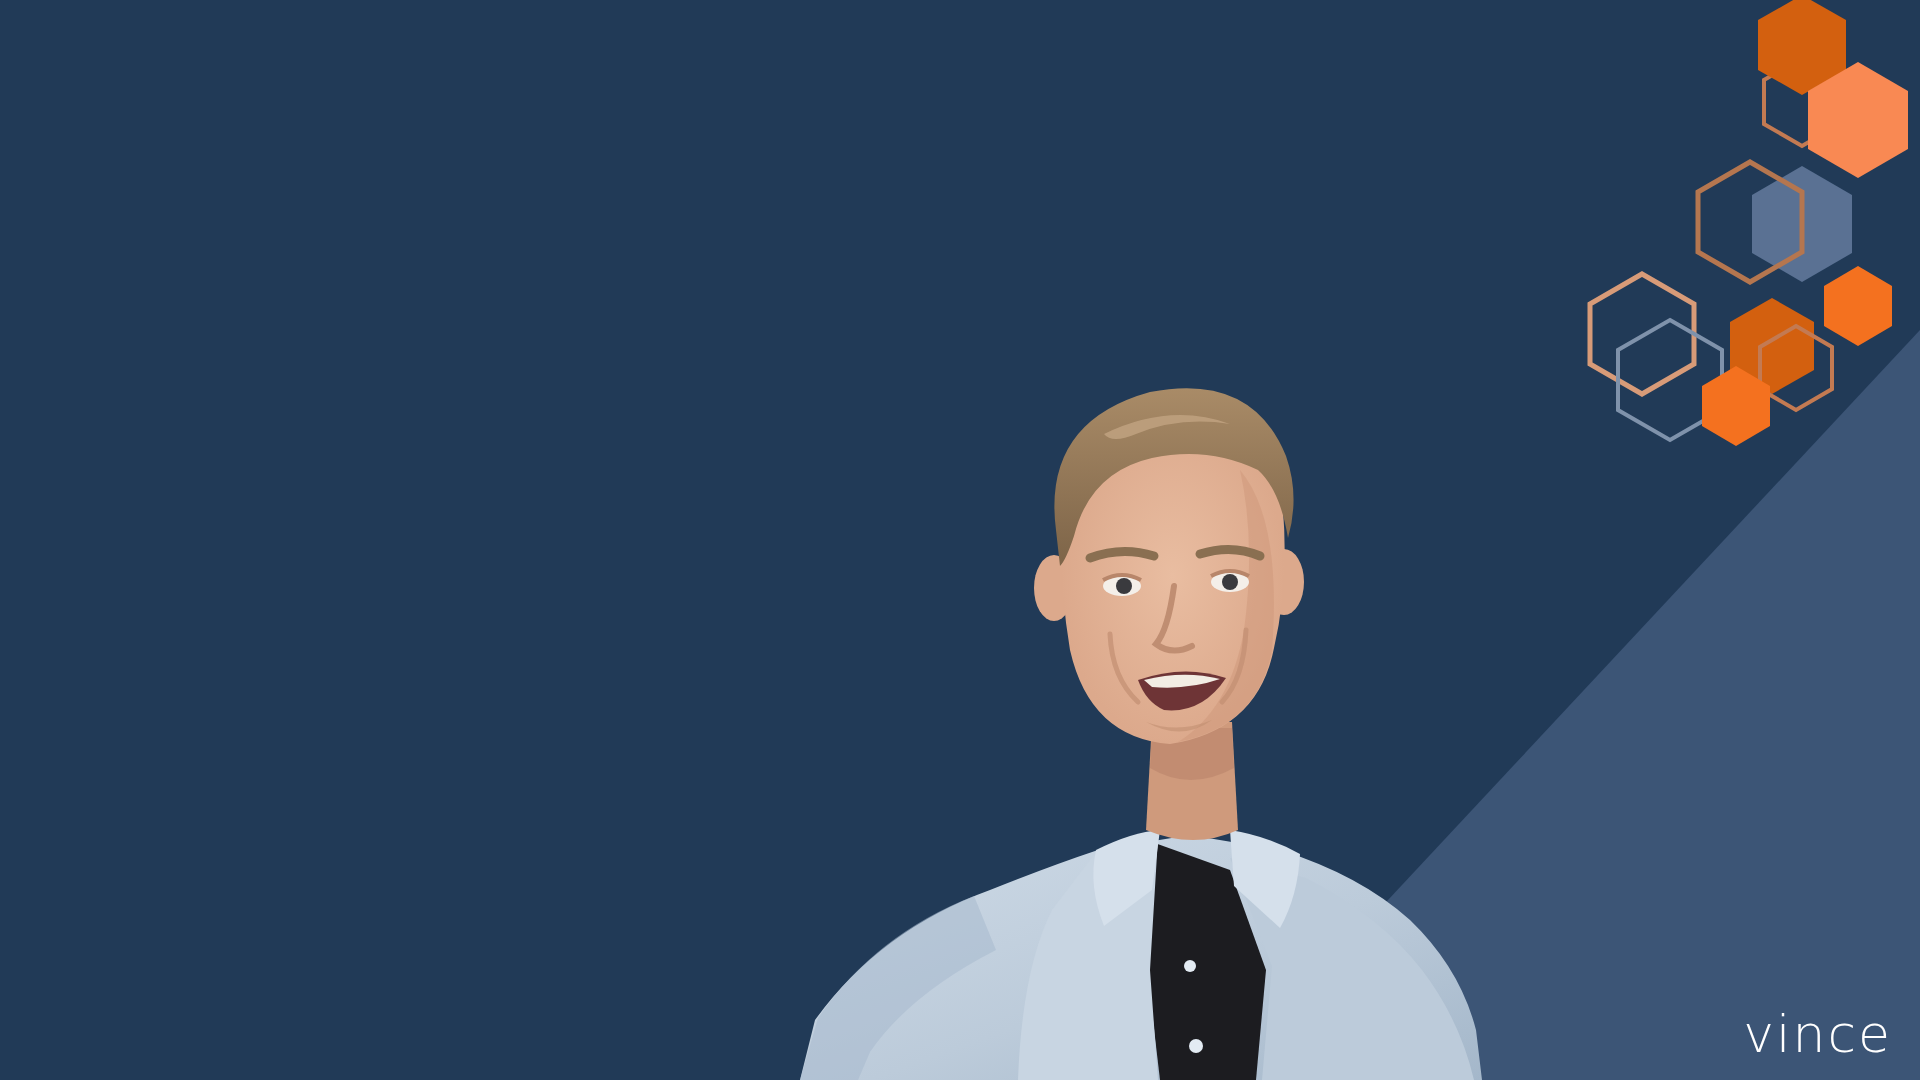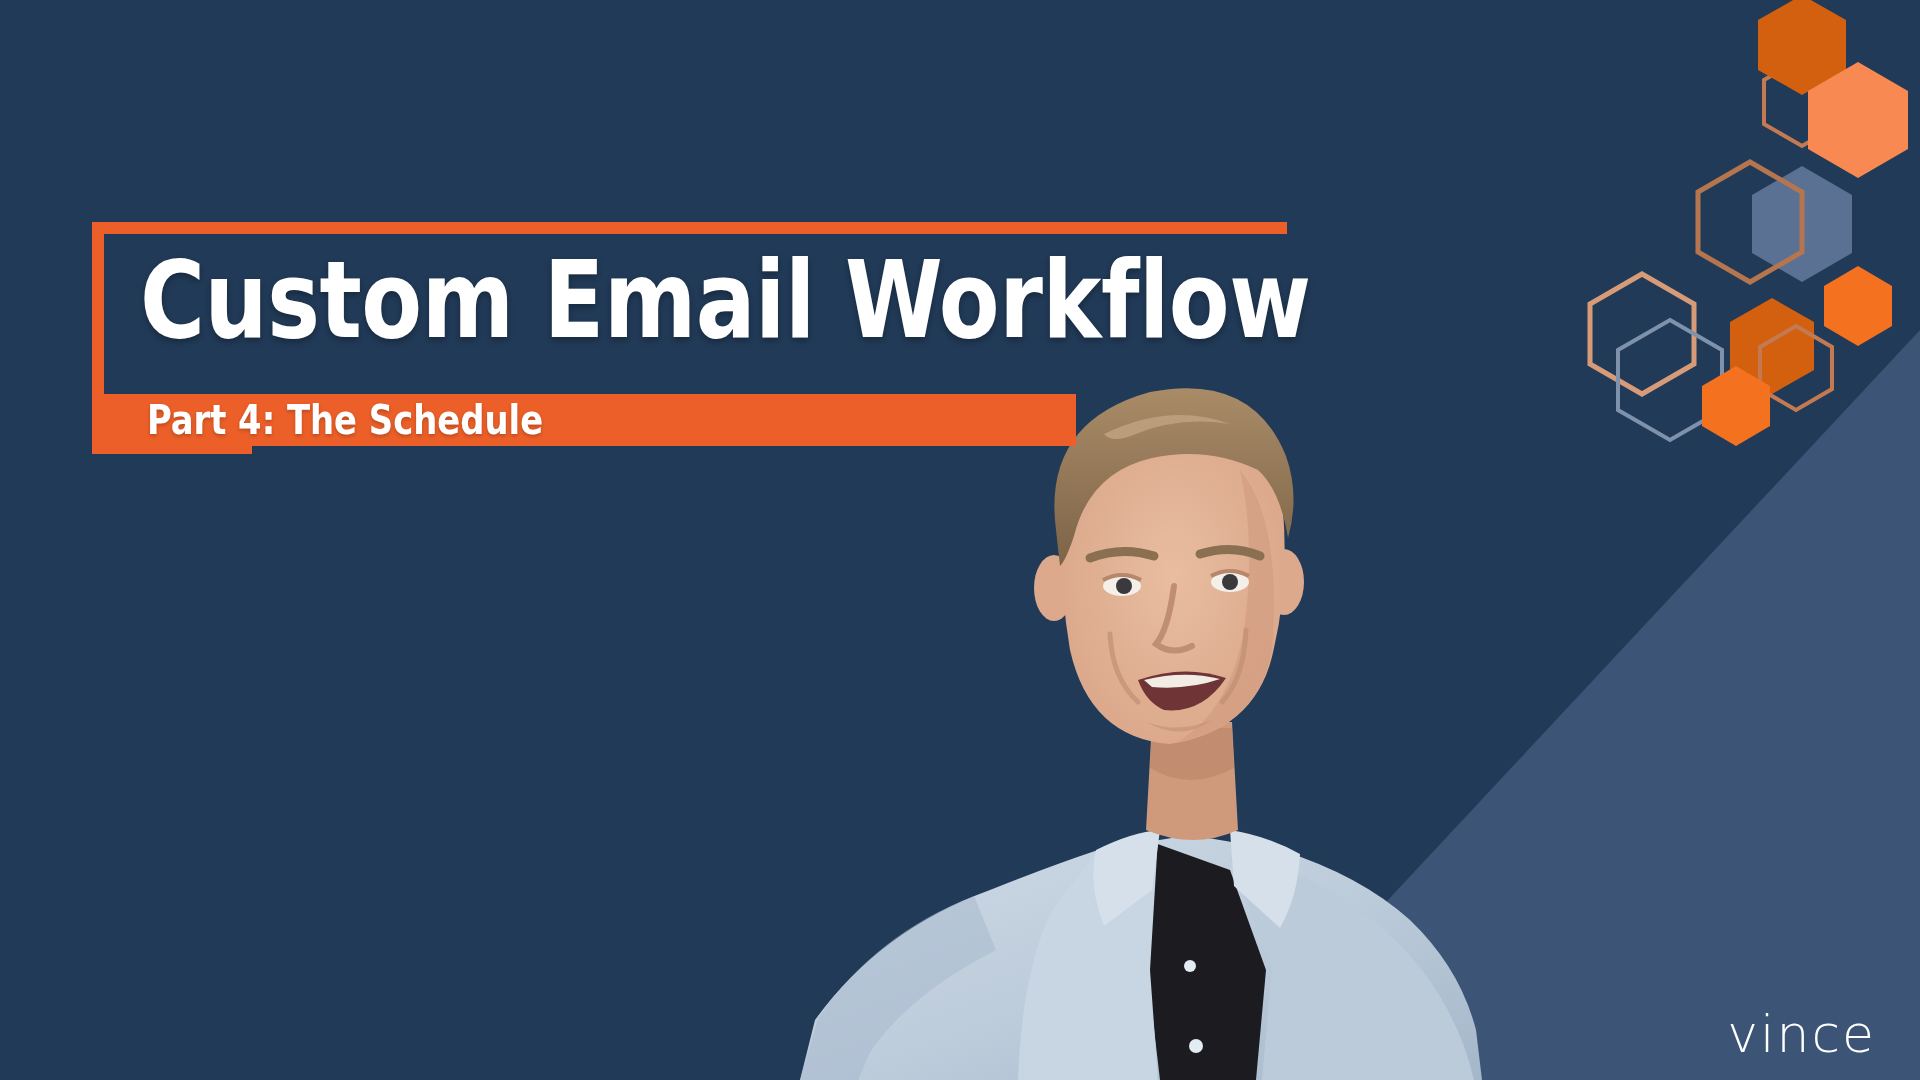--- a/index.html
+++ b/index.html
@@ -97,21 +97,21 @@
     transform:scaleX(0.94);
     transform-origin:left center;
     white-space:nowrap;
     padding-left:52px;
     text-shadow:0 2px 4px rgba(0,0,0,0.22);
   }
 
   
   #brand {
     position:absolute;
-    right:44px; bottom:18px;
+    right:28px; bottom:18px;
     z-index:9;
     color:#ffffff;
     font-family:"DejaVu Sans","Liberation Sans", sans-serif;
     font-weight:300;
     font-size:52px;
     line-height:56px;
     letter-spacing:2px;
   }
 </style>
 </head>
@@ -218,27 +218,16 @@
         <path d="M 384 350 Q 424 340 460 349 Q 428 360 392 357 Z" fill="#f2ede4"></path>
 
         <path d="M 350 304 Q 352 348 378 372" stroke="#c28f72" stroke-width="5" fill="none" stroke-linecap="round" opacity="0.7"></path>
         <path d="M 486 300 Q 484 348 462 372" stroke="#c28f72" stroke-width="5" fill="none" stroke-linecap="round" opacity="0.7"></path>
 
         <path d="M 386 392 Q 418 404 452 390 Q 422 412 386 392 Z" fill="#c28f72" opacity="0.6"></path>
       </g>
     </svg>
   </div>
 
-  <div id="lockup">
-    <div class="rule-top"></div>
-    <div class="rule-left"></div>
-    <div class="rule-foot"></div>
-
-    <div class="title">Custom Email Workflow</div>
-
-    <div class="subbar">
-      <div class="subtitle">Part 4: The Schedule</div>
-    </div>
-  </div>
 
   <div id="brand">vince</div>
 
 </div>
 
 </body></html>

